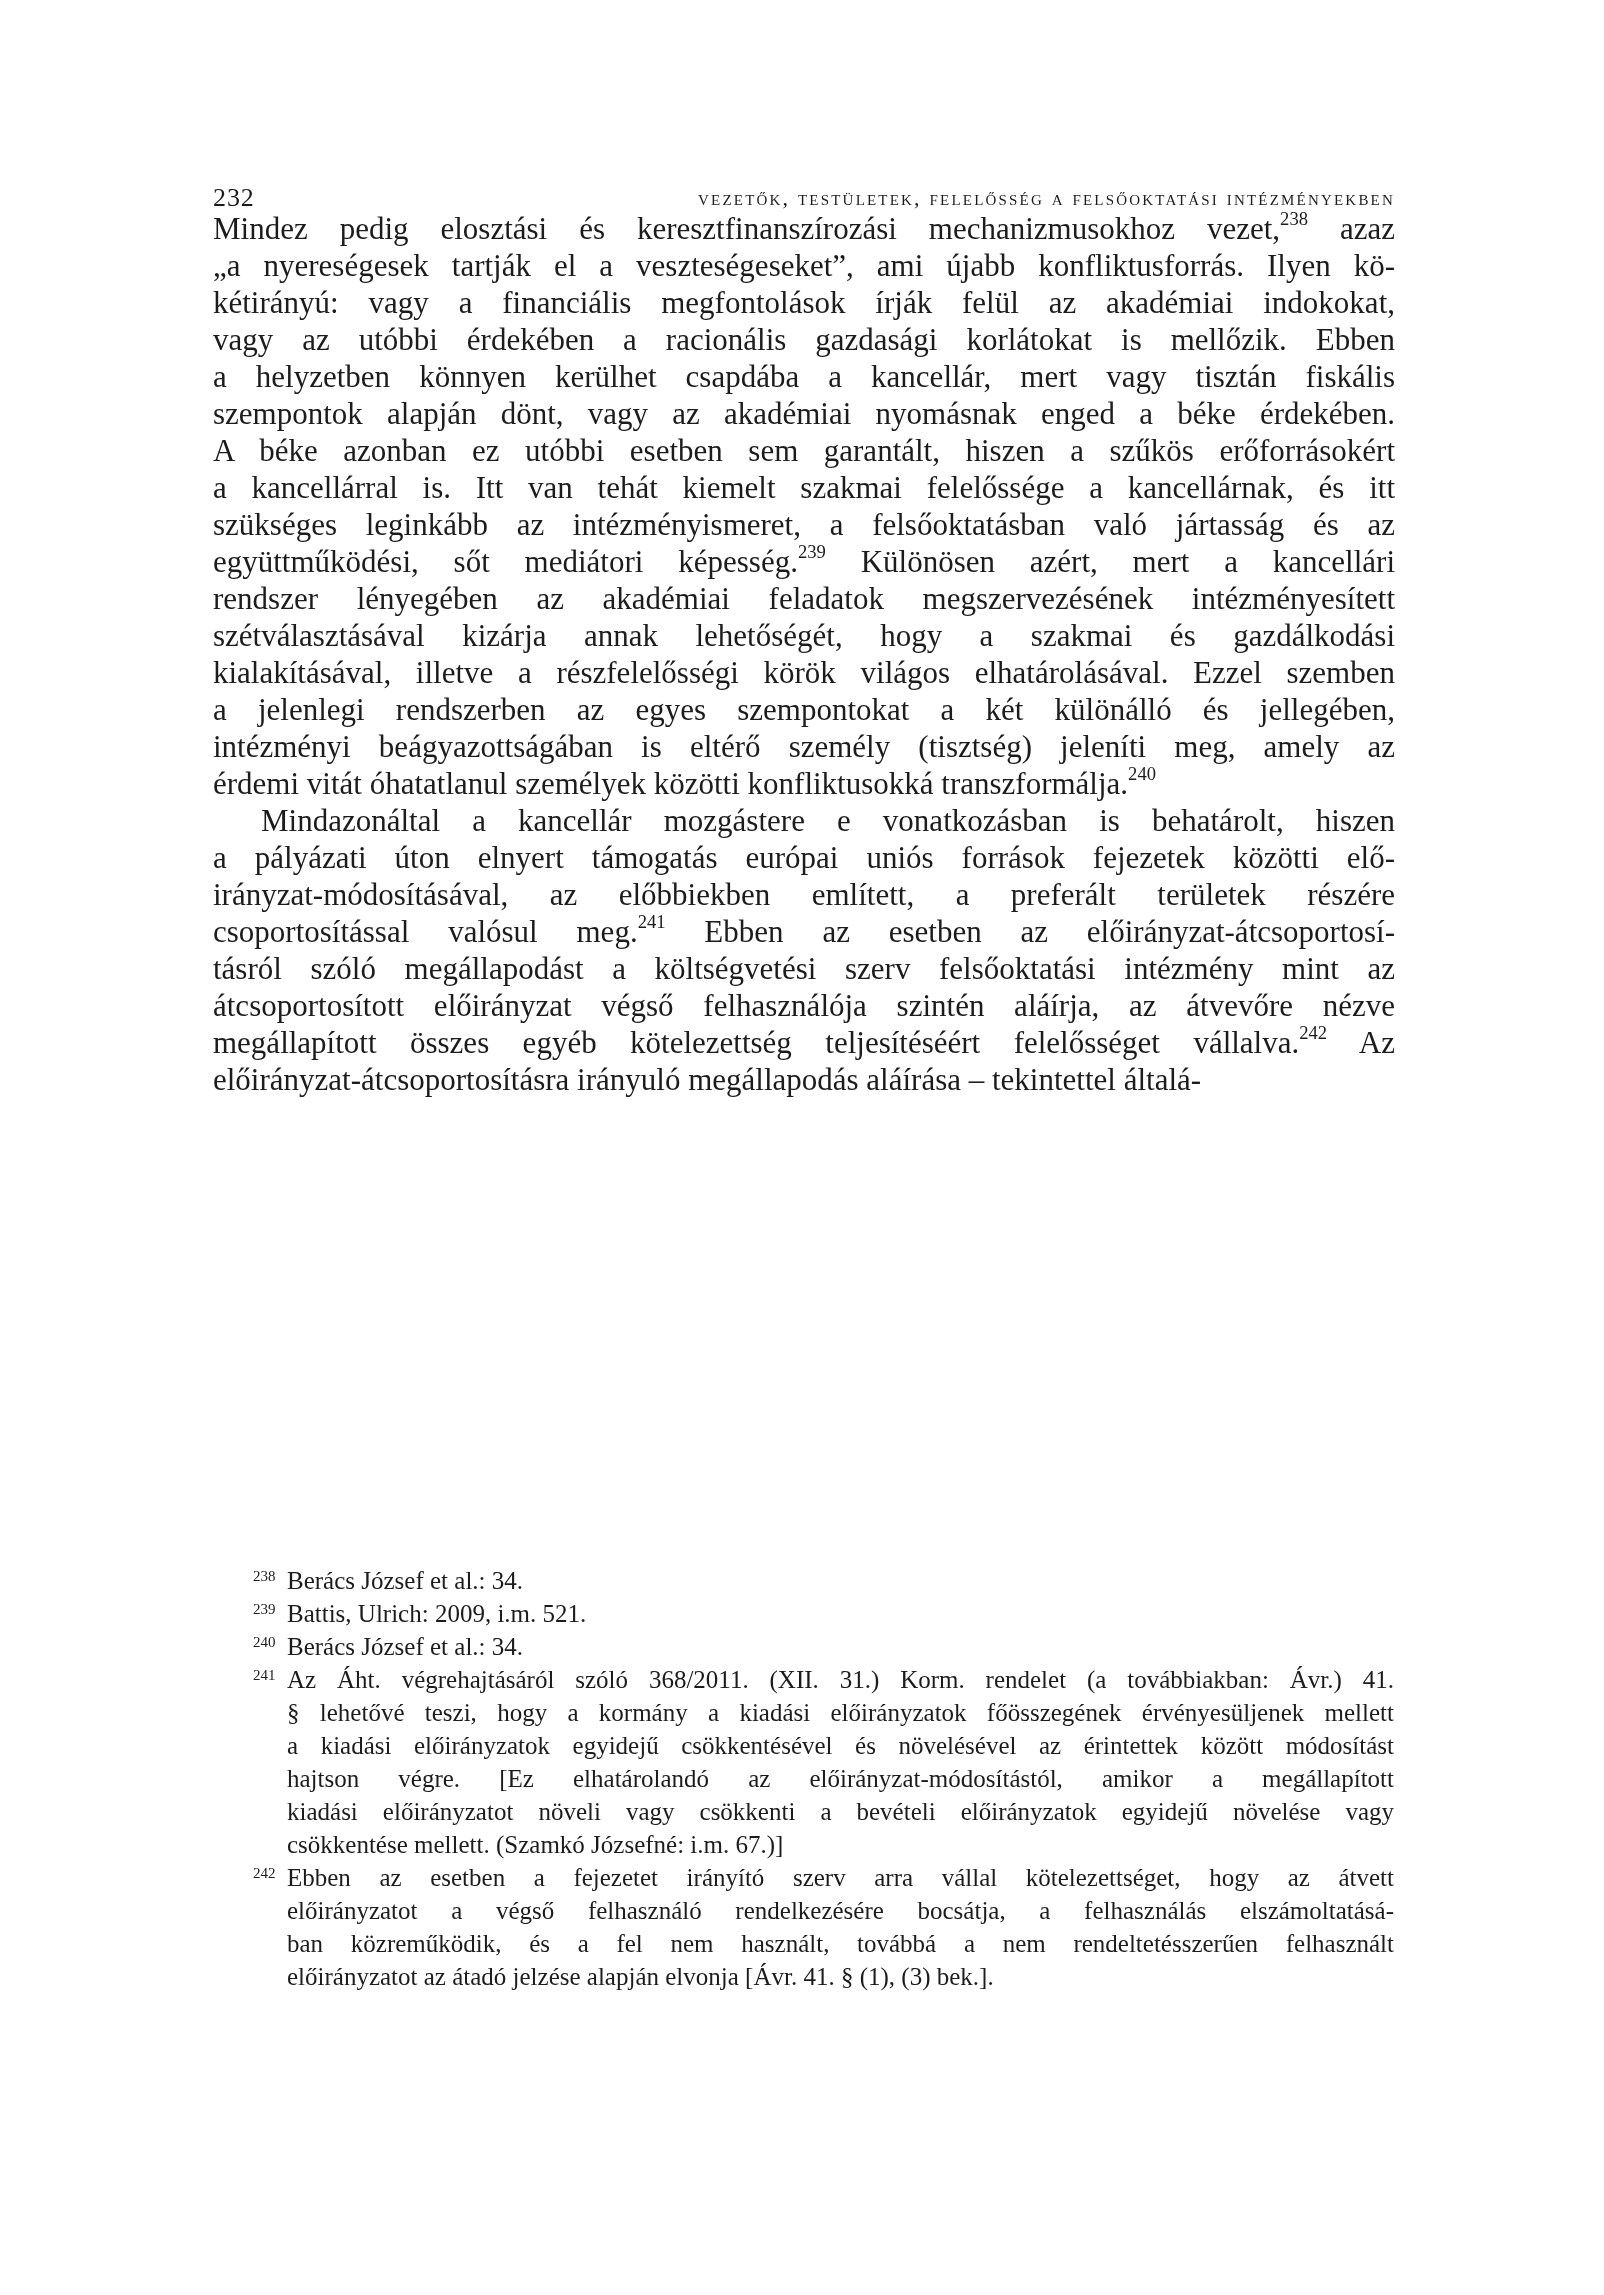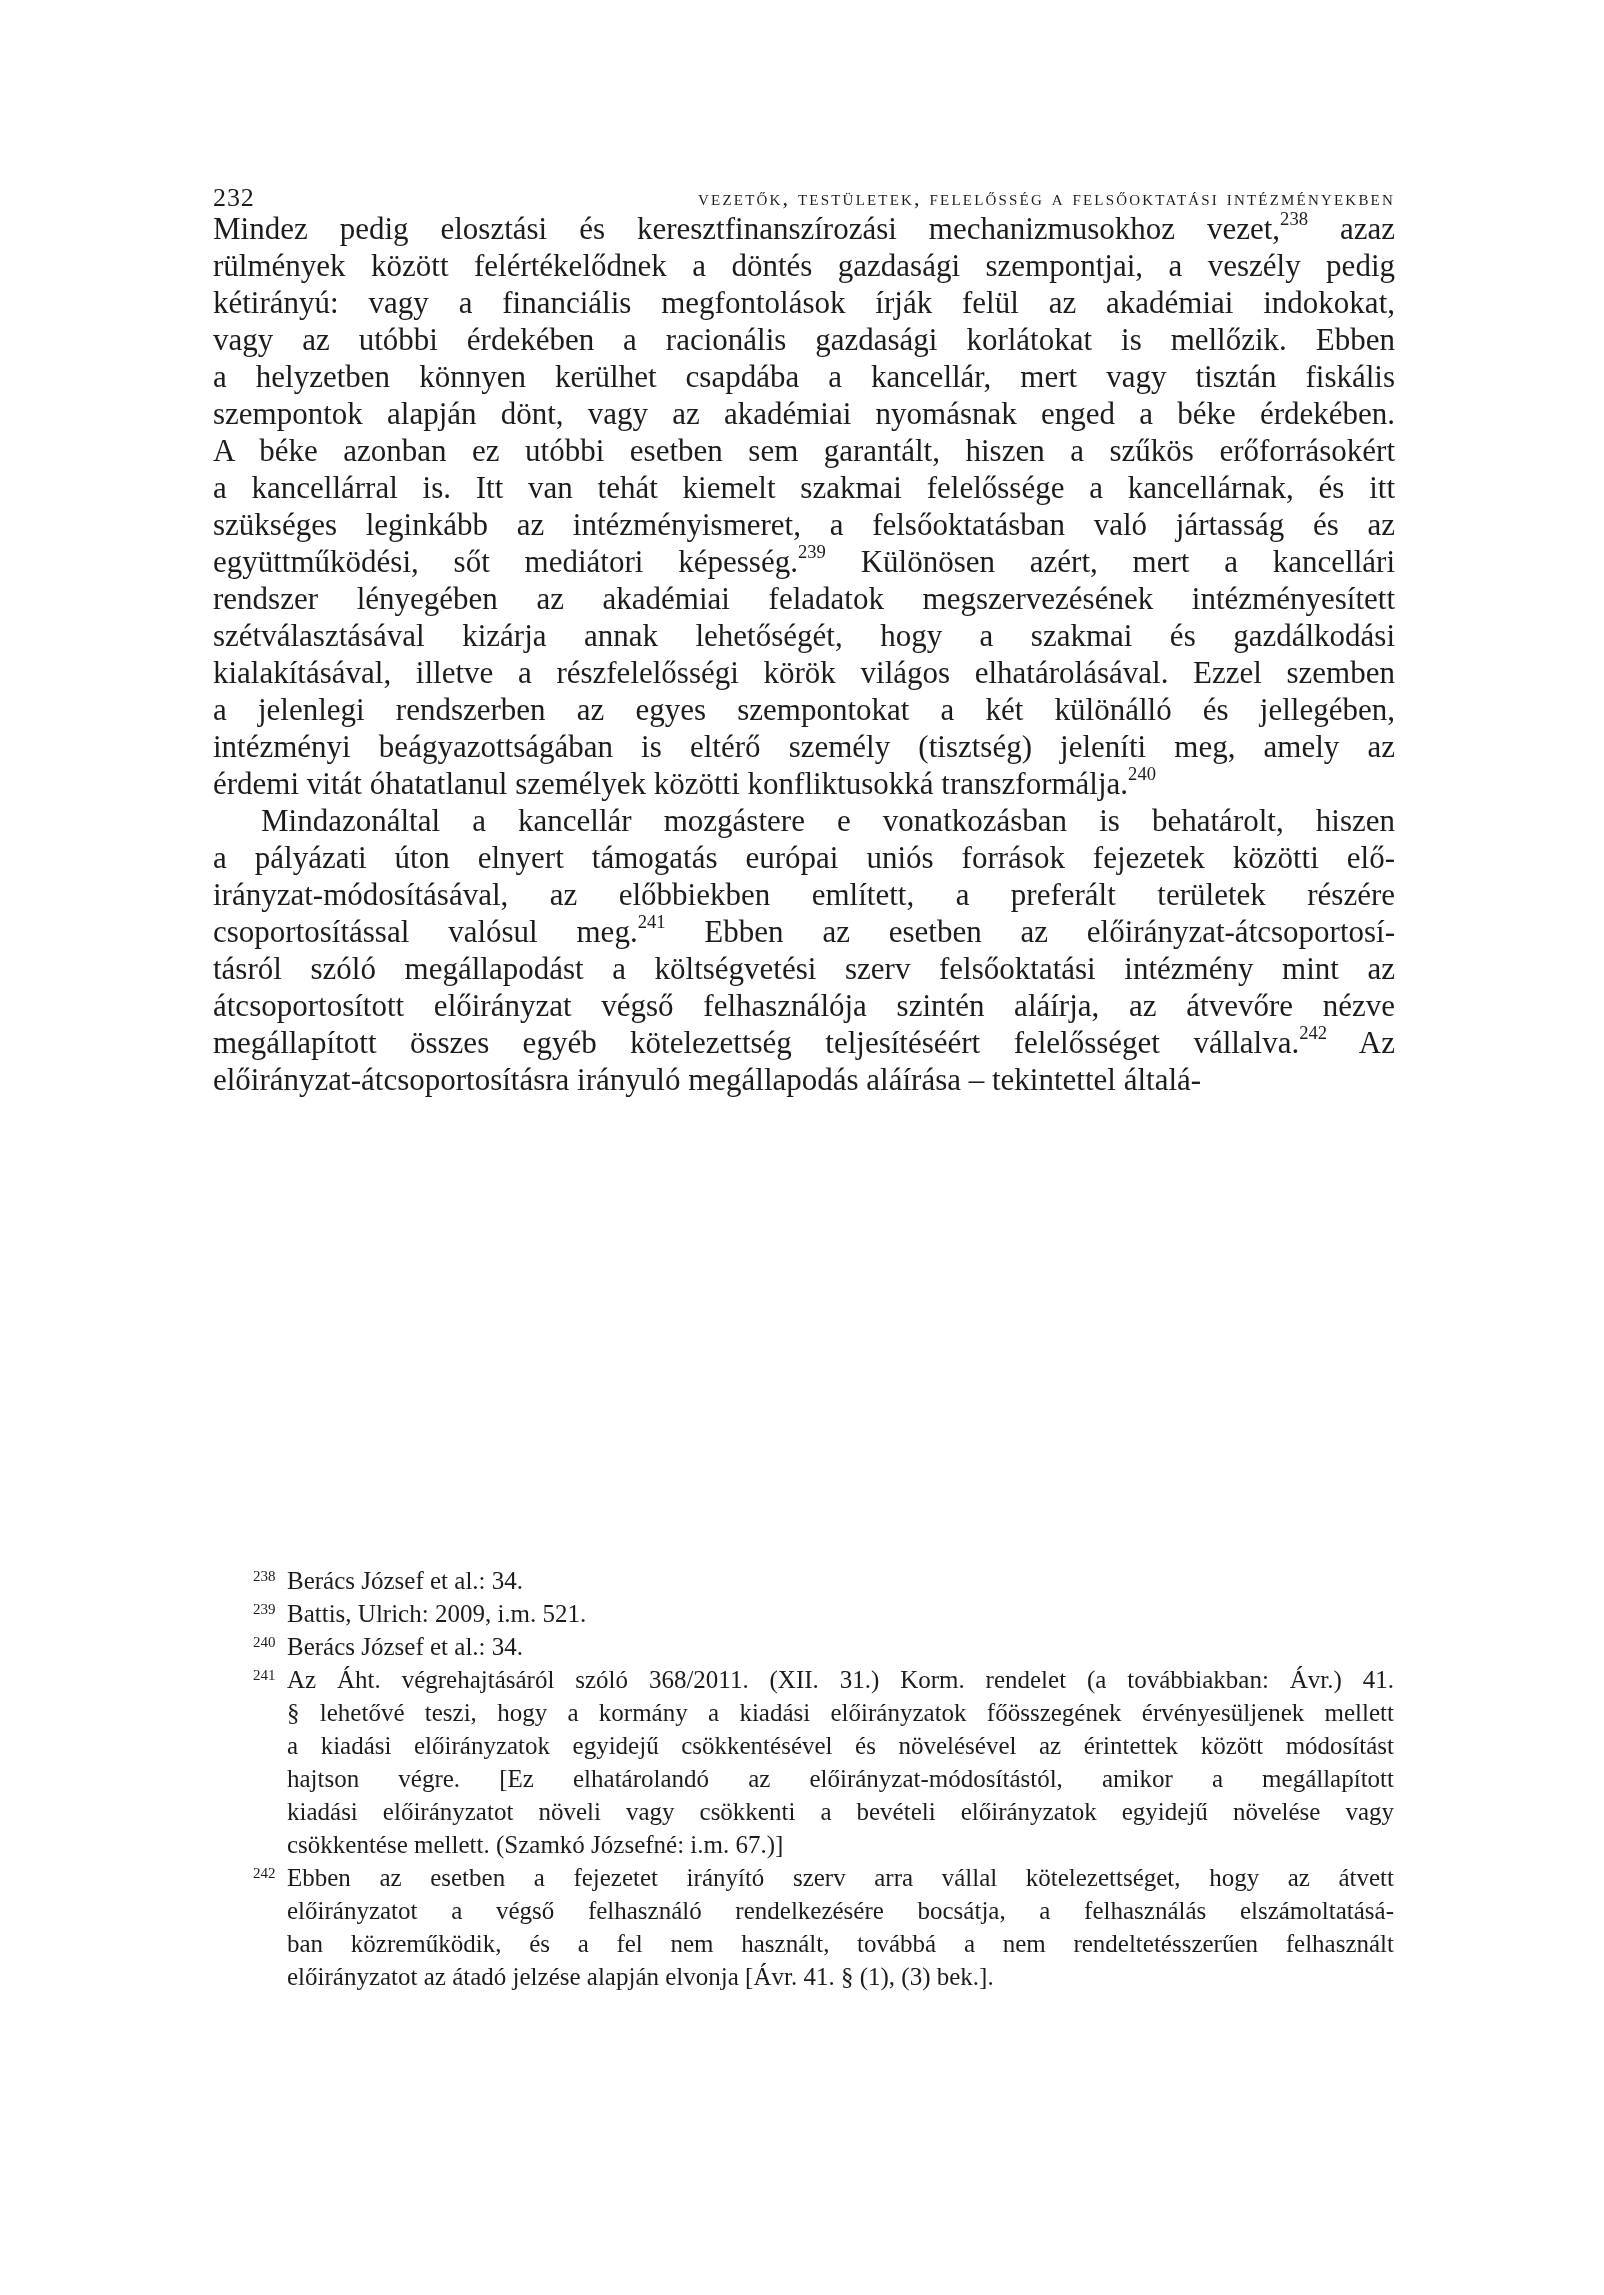--- a/index.html
+++ b/index.html
@@ -24,21 +24,21 @@
 
 <div class="page">
   <div class="running-head">
     <span class="page-number">232</span>
     <span class="running-title">Vezetők, testületek, felelősség a felsőoktatási intézményekben</span>
   </div>
 
   <div class="body-text" id="body-text">
       <p>
         <span class="line">Mindez pedig elosztási és keresztfinanszírozási mechanizmusokhoz vezet,<sup>238</sup> azaz</span>
-        <span class="line">rülmények között felértékelődnek a döntés gazdasági szempontjai, a veszély pedig</span>
+        <span class="line">„a nyereségesek tartják el a veszteségeseket”, ami újabb konfliktusforrás. Ilyen kö-</span>
         <span class="line">kétirányú: vagy a financiális megfontolások írják felül az akadémiai indokokat,</span>
         <span class="line">vagy az utóbbi érdekében a racionális gazdasági korlátokat is mellőzik. Ebben</span>
         <span class="line">a helyzetben könnyen kerülhet csapdába a kancellár, mert vagy tisztán fiskális</span>
         <span class="line">szempontok alapján dönt, vagy az akadémiai nyomásnak enged a béke érdekében.</span>
         <span class="line">A béke azonban ez utóbbi esetben sem garantált, hiszen a szűkös erőforrásokért</span>
         <span class="line">a kancellárral is. Itt van tehát kiemelt szakmai felelőssége a kancellárnak, és itt</span>
         <span class="line">szükséges leginkább az intézményismeret, a felsőoktatásban való jártasság és az</span>
         <span class="line">együttműködési, sőt mediátori képesség.<sup>239</sup> Különösen azért, mert a kancellári</span>
         <span class="line">rendszer lényegében az akadémiai feladatok megszervezésének intézményesített</span>
         <span class="line">szétválasztásával kizárja annak lehetőségét, hogy a szakmai és gazdálkodási</span>

